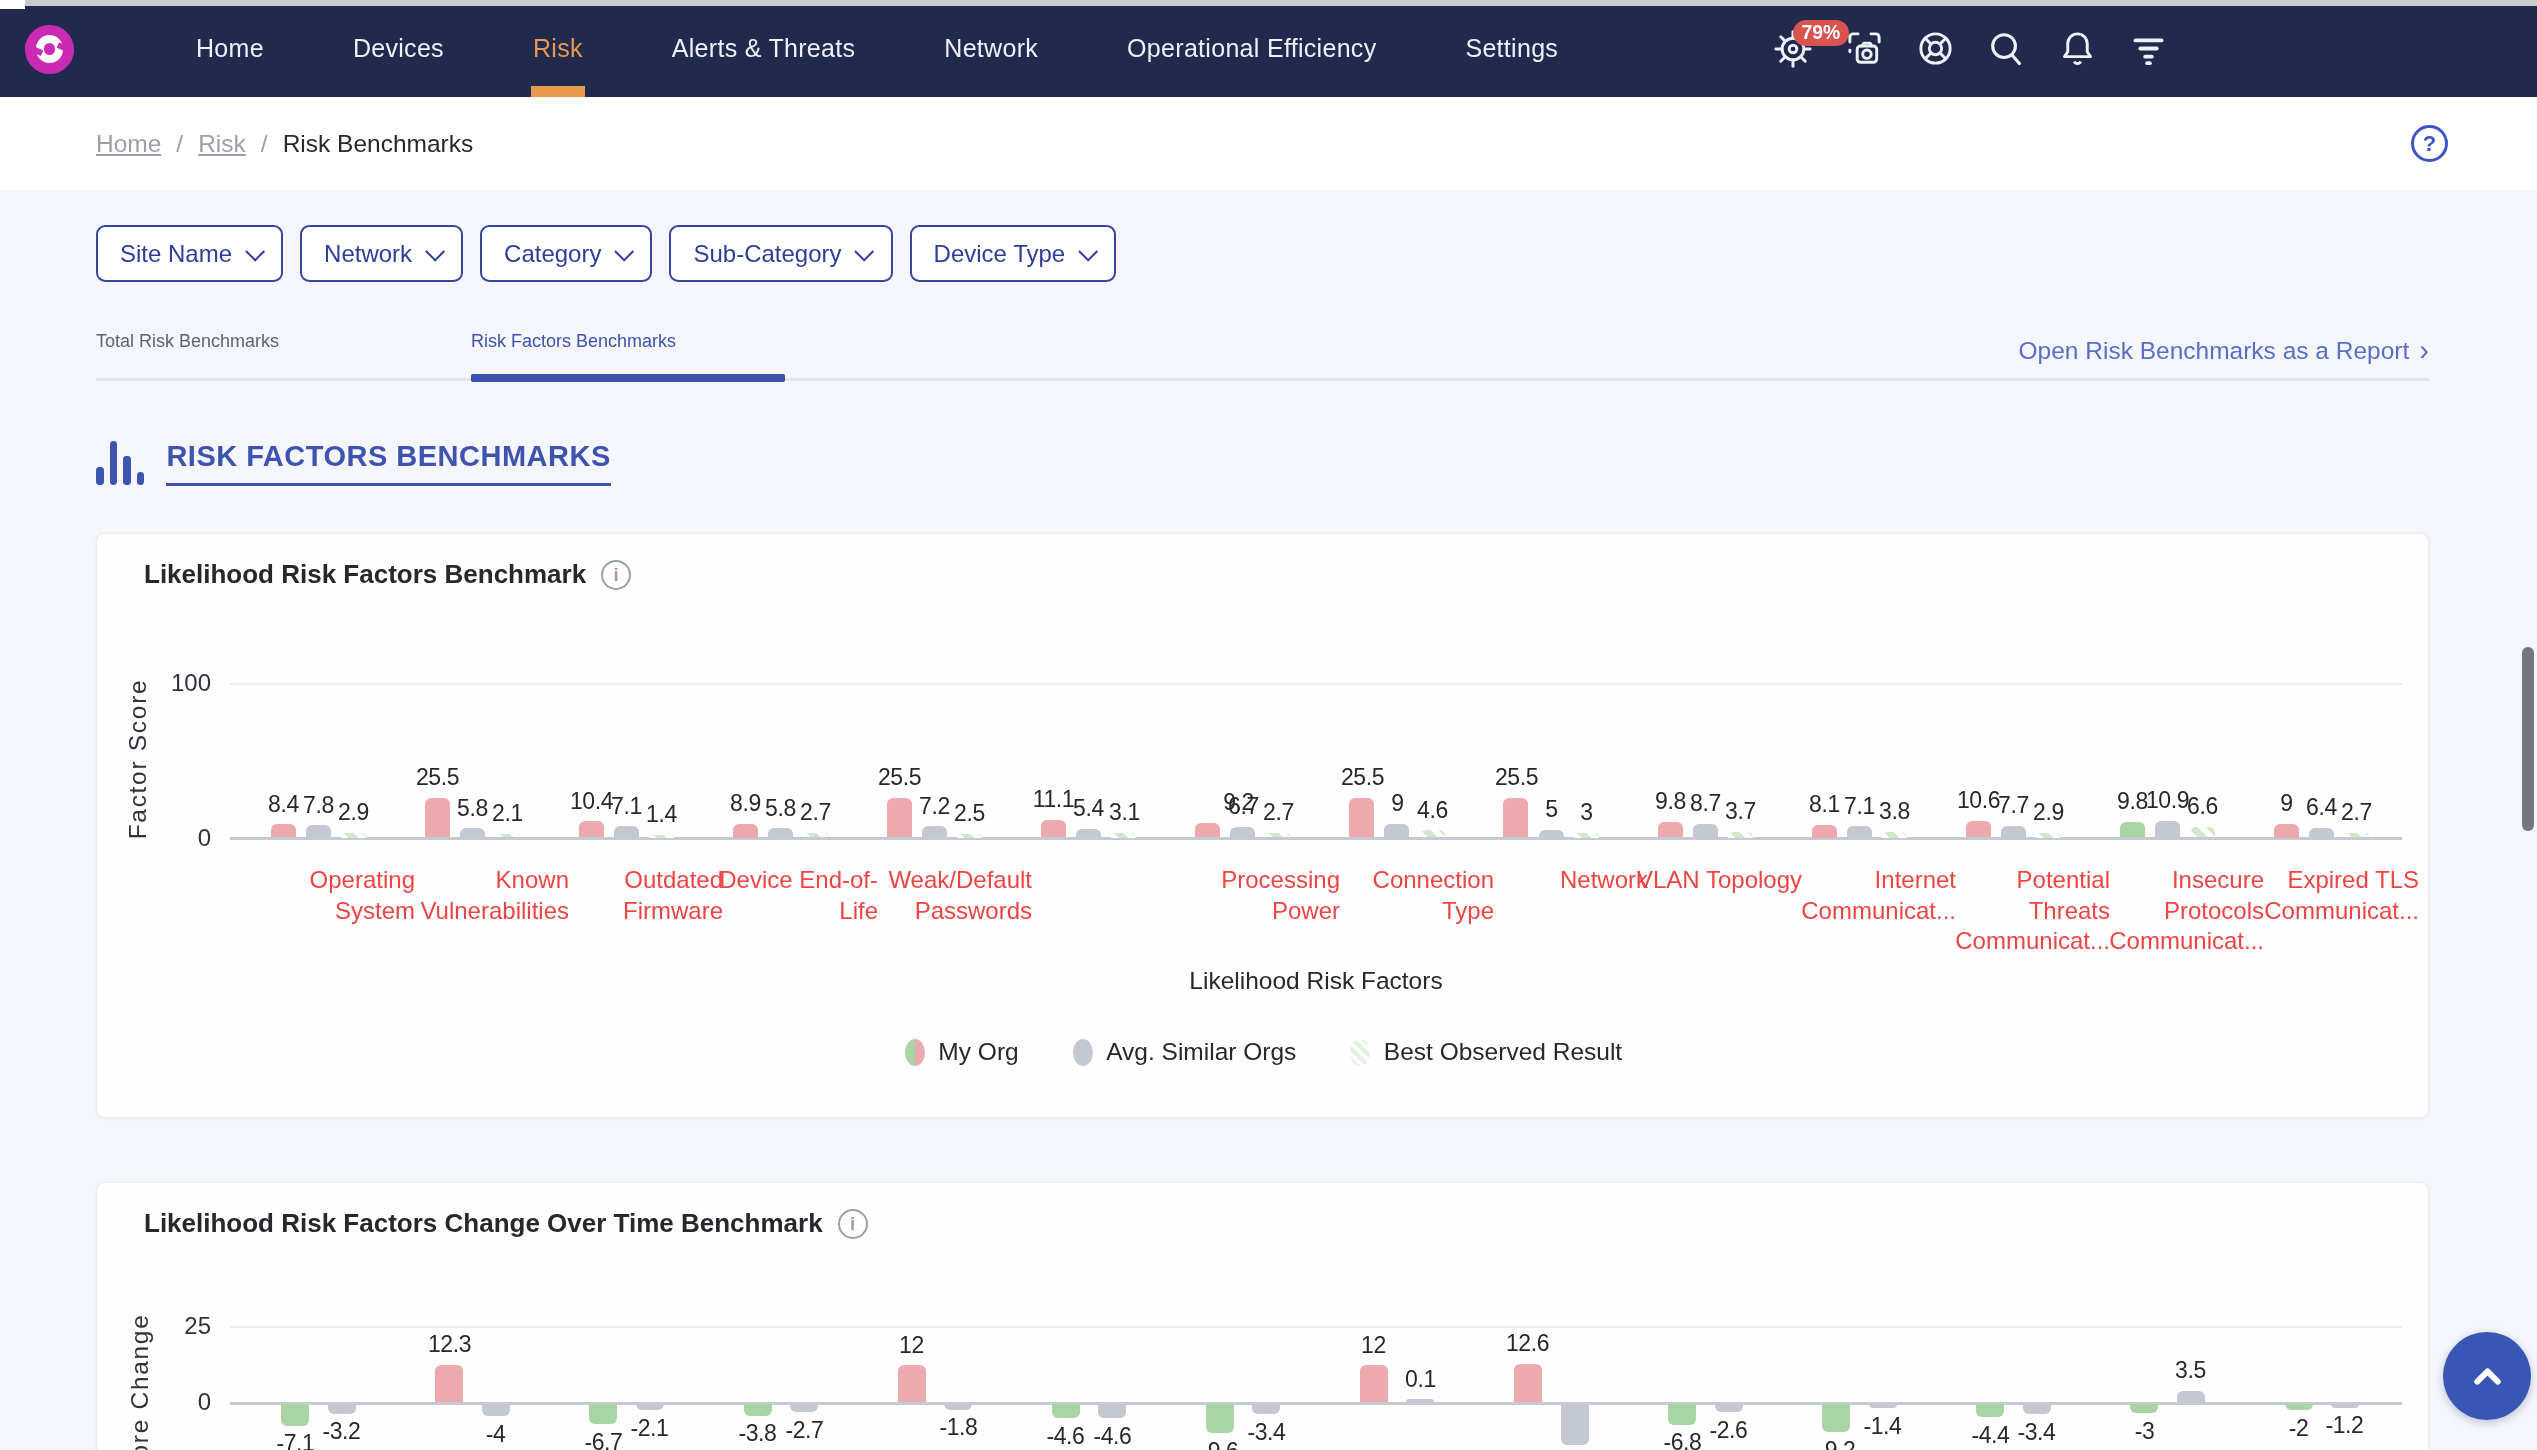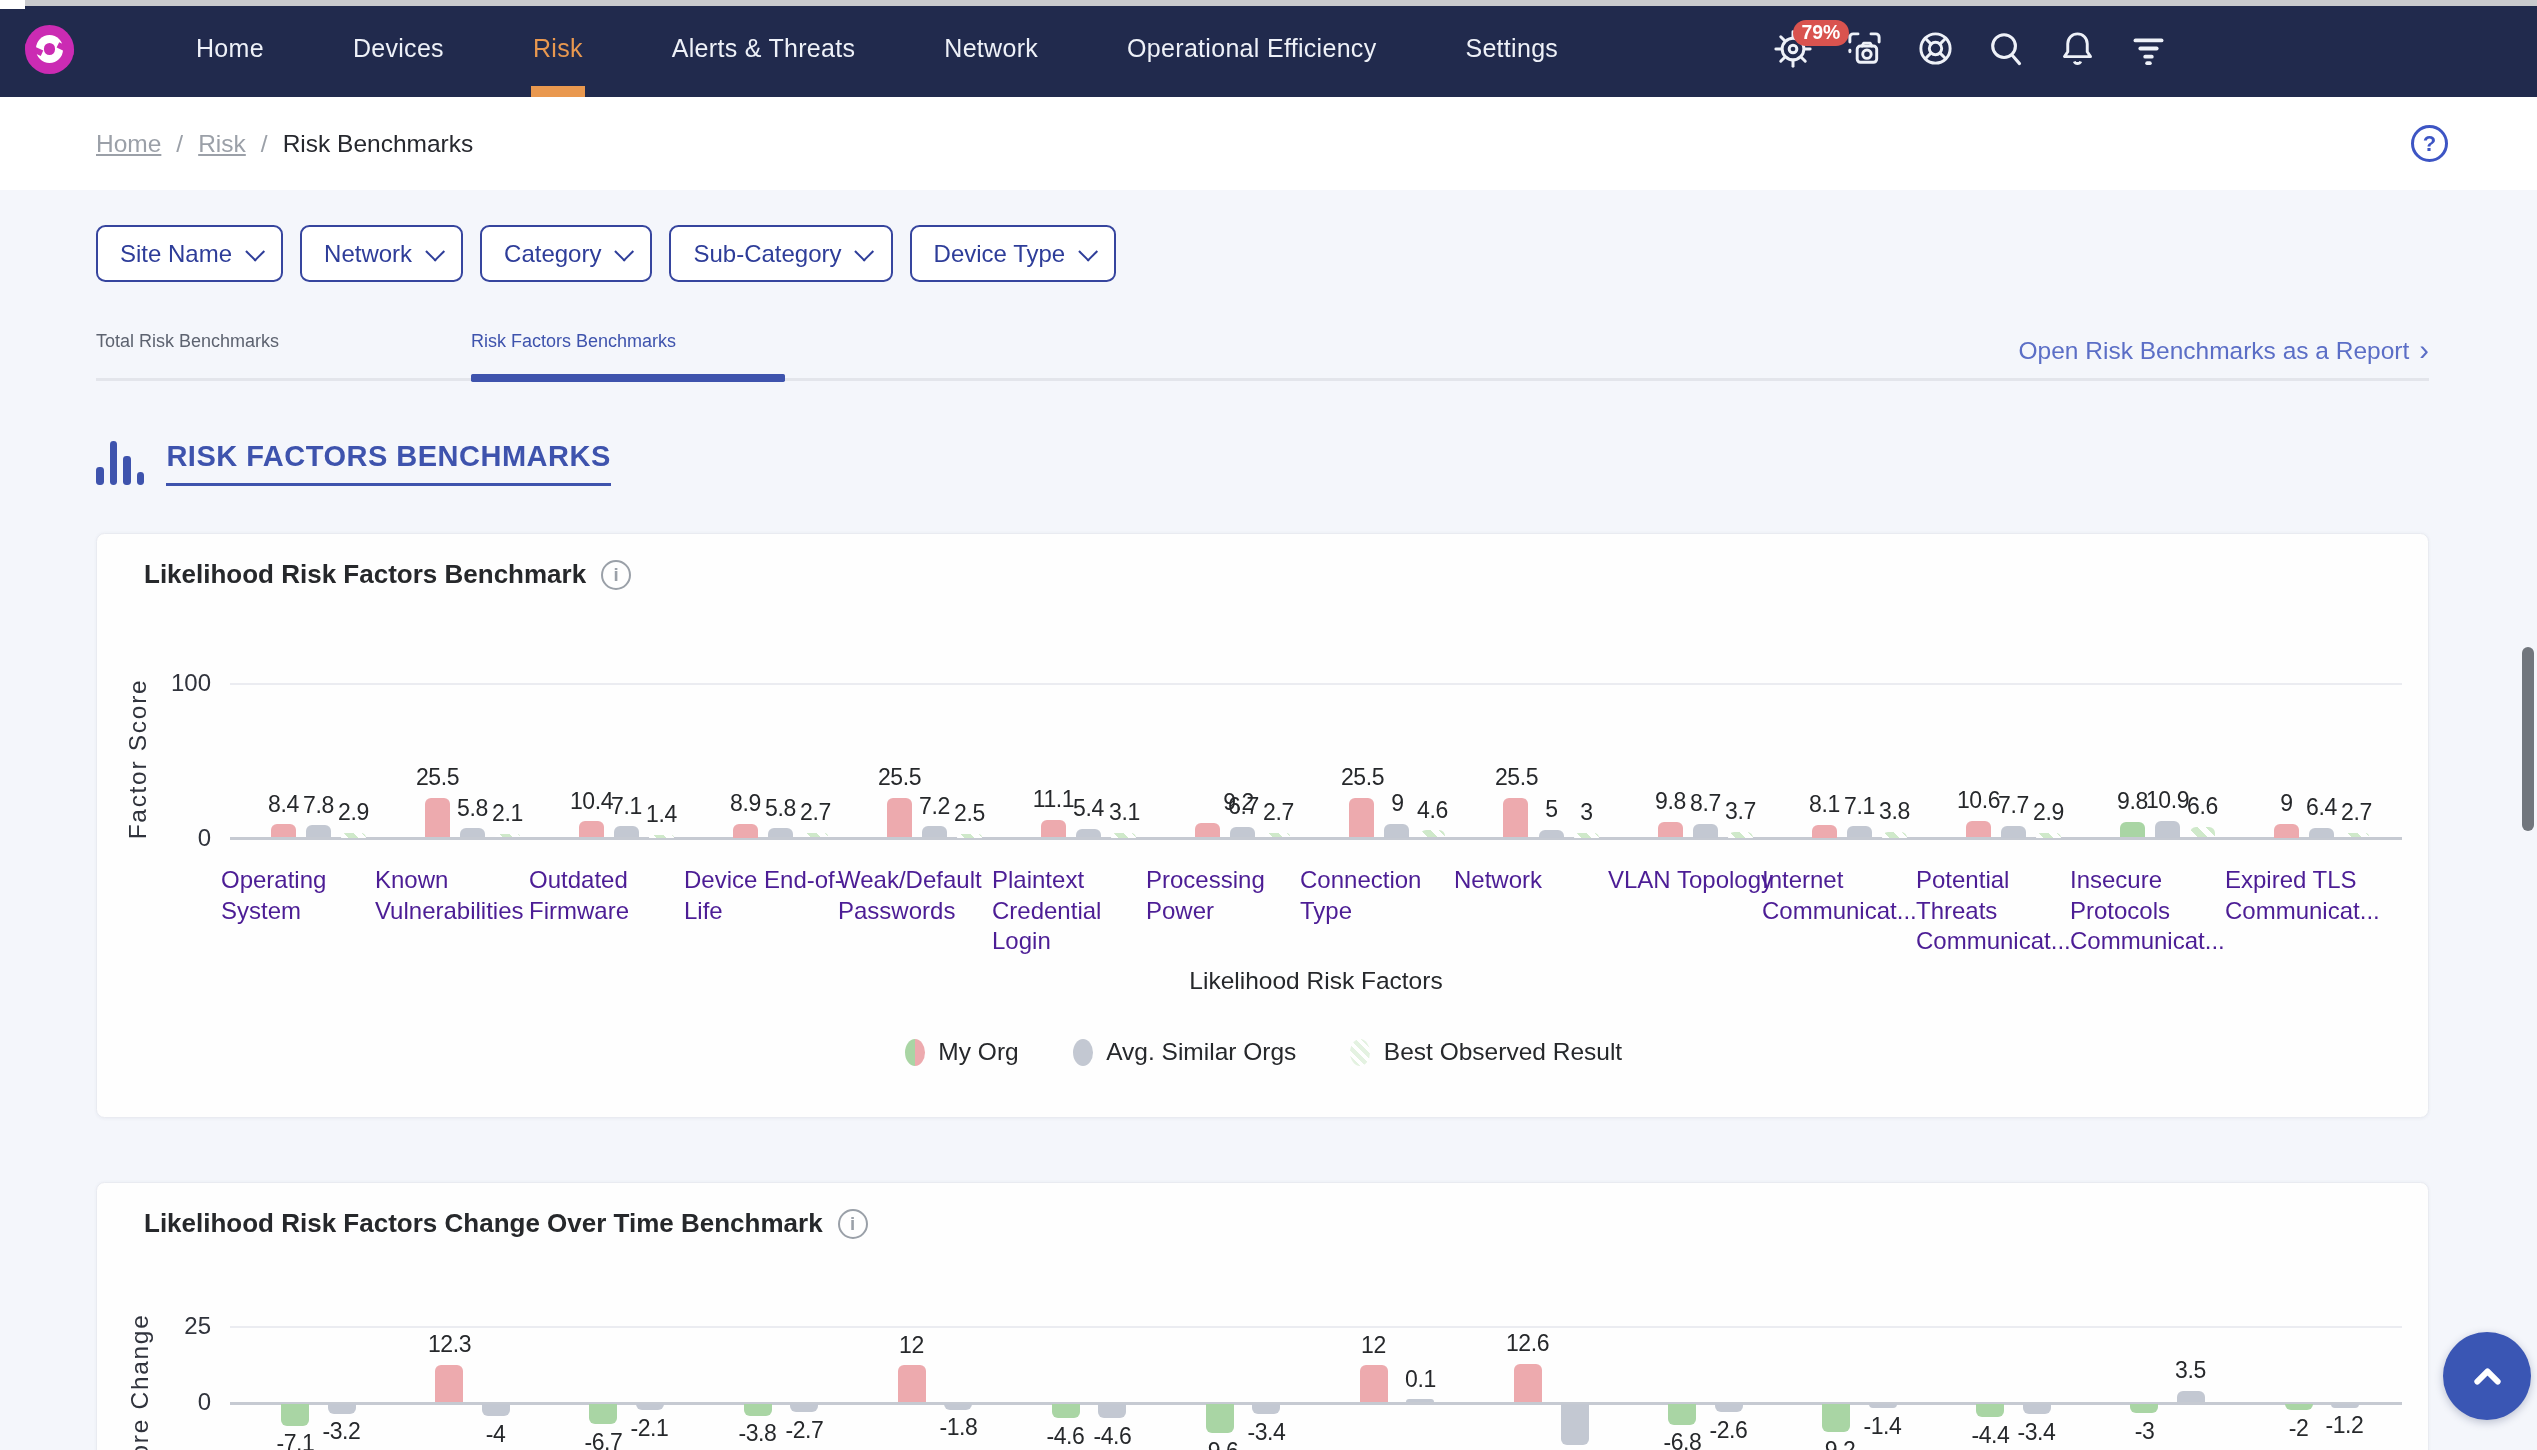--- a/index.html
+++ b/index.html
@@ -79,21 +79,21 @@
   .ylab { position:absolute; font-size:24.5px; color:#30333c; letter-spacing:1.7px; text-align:center; transform:rotate(-90deg); }
   .xlab { position:absolute; font-size:24.5px; color:#26282b; text-align:center; }
   .bar { position:absolute; }
   .bar.r-top { border-radius:6px 6px 0 0; }
   .bar.r-bot { border-radius:0 0 6px 6px; }
   .c-pink { background:#edaaae; }
   .c-gray { background:#c3c8d2; }
   .c-green { background:#a9d5a4; }
   .c-stripe { background:repeating-linear-gradient(45deg,#ffffff 0 5px,#cfe9ca 5px 12.7px); }
   .blabel { position:absolute; width:93px; text-align:center; font-size:23px; font-weight:500; color:#26282b; letter-spacing:-0.4px; }
-  .cat { position:absolute; width:194px; text-align:left; font-size:24px; color:#4c1d95; line-height:1.28; white-space:pre-line; }
+  .cat { position:absolute; width:194px; text-align:right; font-size:24px; color:#ef4444; line-height:1.28; white-space:pre-line; }
 
   
   .legend { position:absolute; left:0; top:504px; width:2333px; display:flex; justify-content:center; gap:54px; }
   .leg-item { display:flex; align-items:center; gap:13.5px; font-size:24.5px; color:#26282b; cursor:pointer; }
   .swatch { width:20px; height:27px; border-radius:50%; }
   .sw-half { background:linear-gradient(90deg,#a9d5a4 0 50%,#edaaae 50% 100%); }
   .sw-gray { background:#c3c8d2; }
   .sw-stripe { background:repeating-linear-gradient(45deg,#ffffff 0 3.4px,#e4f2e1 3.4px 7.6px); }
 
   
@@ -284,23 +284,20 @@
       <div class="bar r-top c-stripe" style="left: 706px; top: 299px; width: 25px; height: 4.2px;"></div>
       <div class="blabel" style="left: 672px; top: 265px;">2.7</div>
       <div class="cat" style="left: 741px; top: 331px;">Weak/Default
 Passwords</div>
       <div class="bar r-top c-pink" style="left: 790px; top: 264px; width: 25px; height: 39px;"></div>
       <div class="blabel" style="left: 756px; top: 230px;">25.5</div>
       <div class="bar r-top c-gray" style="left: 825px; top: 292px; width: 25px; height: 11px;"></div>
       <div class="blabel" style="left: 791px; top: 259px;">7.2</div>
       <div class="bar r-top c-stripe" style="left: 860px; top: 300px; width: 25px; height: 3.9px;"></div>
       <div class="blabel" style="left: 826px; top: 266px;">2.5</div>
-      <div class="cat" style="left: 895px; top: 331px;">Plaintext
-Credential
-Login</div>
       <div class="bar r-top c-pink" style="left: 944px; top: 286px; width: 25px; height: 17px;"></div>
       <div class="blabel" style="left: 910px; top: 252px;">11.1</div>
       <div class="bar r-top c-gray" style="left: 979px; top: 295px; width: 25px; height: 8.4px;"></div>
       <div class="blabel" style="left: 945px; top: 261px;">5.4</div>
       <div class="bar r-top c-stripe" style="left: 1014px; top: 299px; width: 25px; height: 4.8px;"></div>
       <div class="blabel" style="left: 981px; top: 265px;">3.1</div>
       <div class="cat" style="left: 1049px; top: 331px;">Processing
 Power</div>
       <div class="bar r-top c-pink" style="left: 1098px; top: 289px; width: 25px; height: 14.2px;"></div>
       <div class="blabel" style="left: 1064px; top: 255px; text-align: right;">9.2</div>

